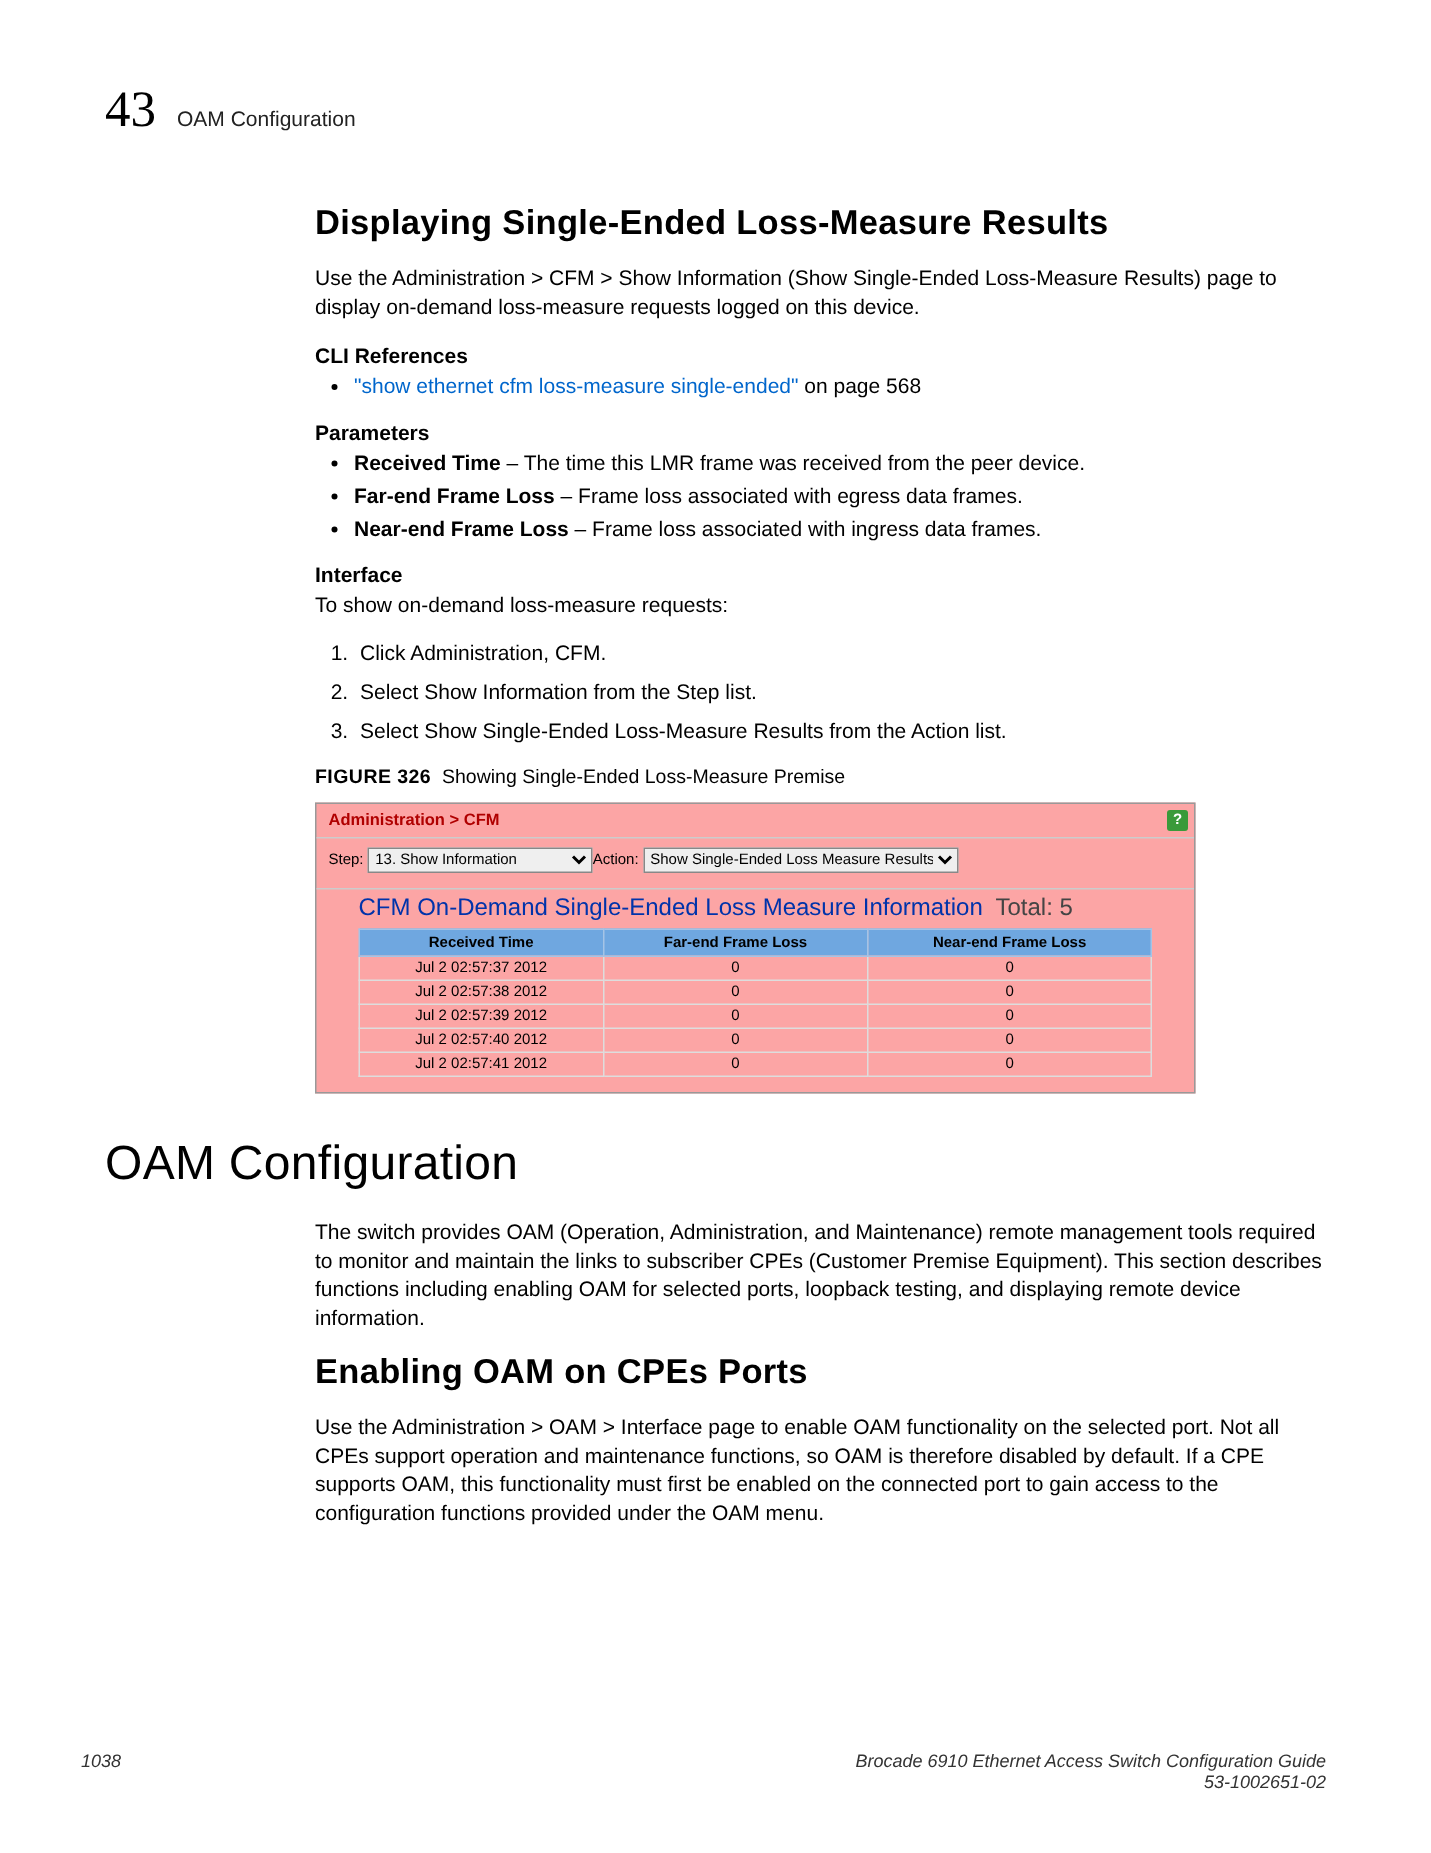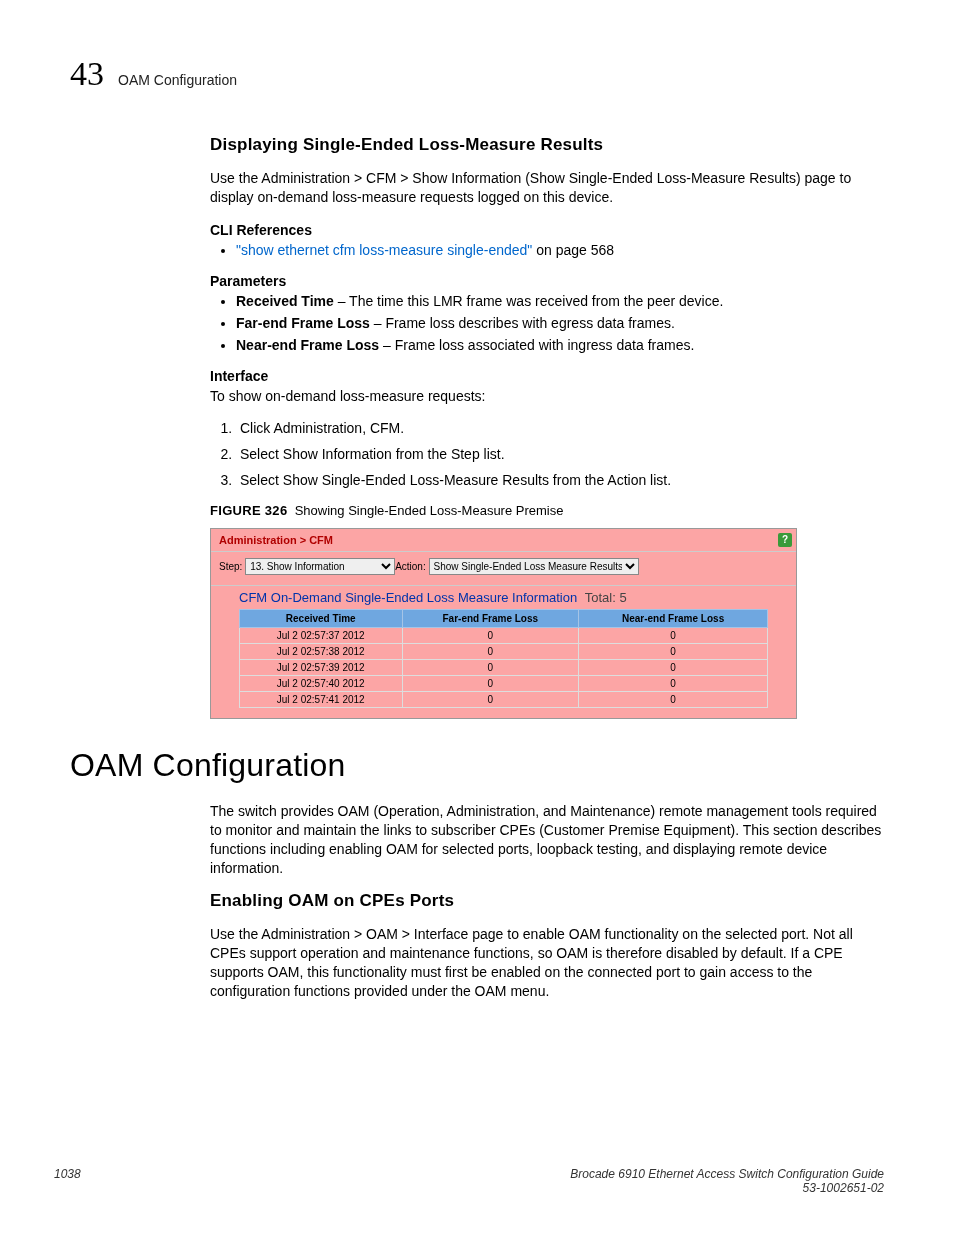--- a/index.html
+++ b/index.html
@@ -32,21 +32,21 @@
     font-size: 14px;
     color: #222;
   }
   .content-block {
     margin-left: 140px;
   }
   h2.sect {
     font-family: "Arial Narrow", Arial, sans-serif;
     font-stretch: condensed;
     font-weight: 600;
-    font-size: 17px;
+    font-size: 23px;
     margin: 0 0 14px 0;
     letter-spacing: 0.2px;
   }
   p { margin: 0 0 14px 0; line-height: 1.35; }
   .subhead {
     font-weight: bold;
     font-size: 14px;
     margin: 0 0 2px 0;
   }
   .cli-list, .param-list, .num-list {
@@ -102,21 +102,21 @@
     align-items: center;
   }
   .ui-controls label { font-size: 10px; }
   .ui-controls select {
     font-size: 10px;
     border: 1px solid #888;
     height: 17px;
   }
   .ui-sub {
     padding: 4px 28px 0 28px;
-    font-size: 13px;
+    font-size: 16px;
   }
   .ui-sub .bc { color: #0033aa; }
   .ui-sub .tot { color: #444; margin-left: 4px; }
   .ui-table {
     width: calc(100% - 56px);
     margin: 4px 28px 10px 28px;
     border-collapse: collapse;
     font-size: 10px;
   }
   .ui-table th {
@@ -170,21 +170,21 @@
     <p class="subhead">CLI References</p>
     <ul class="cli-list">
       <li>
         <span class="link">"show ethernet cfm loss-measure single-ended"</span><span> on page 568</span>
       </li>
     </ul>
 
     <p class="subhead">Parameters</p>
     <ul class="param-list">
       <li><b>Received Time</b><span> – The time this LMR frame was received from the peer device.</span></li>
-      <li><b>Far-end Frame Loss</b><span> – Frame loss describes with egress data frames.</span></li>
+      <li><b>Far-end Frame Loss</b><span> – Frame loss associated with egress data frames.</span></li>
       <li><b>Near-end Frame Loss</b><span> – Frame loss associated with ingress data frames.</span></li>
     </ul>
 
     <p class="subhead">Interface</p>
     <p>To show on-demand loss-measure requests:</p>
     <ol class="num-list">
       <li>Click Administration, CFM.</li>
       <li>Select Show Information from the Step list.</li>
       <li>Select Show Single-Ended Loss-Measure Results from the Action list.</li>
     </ol>

